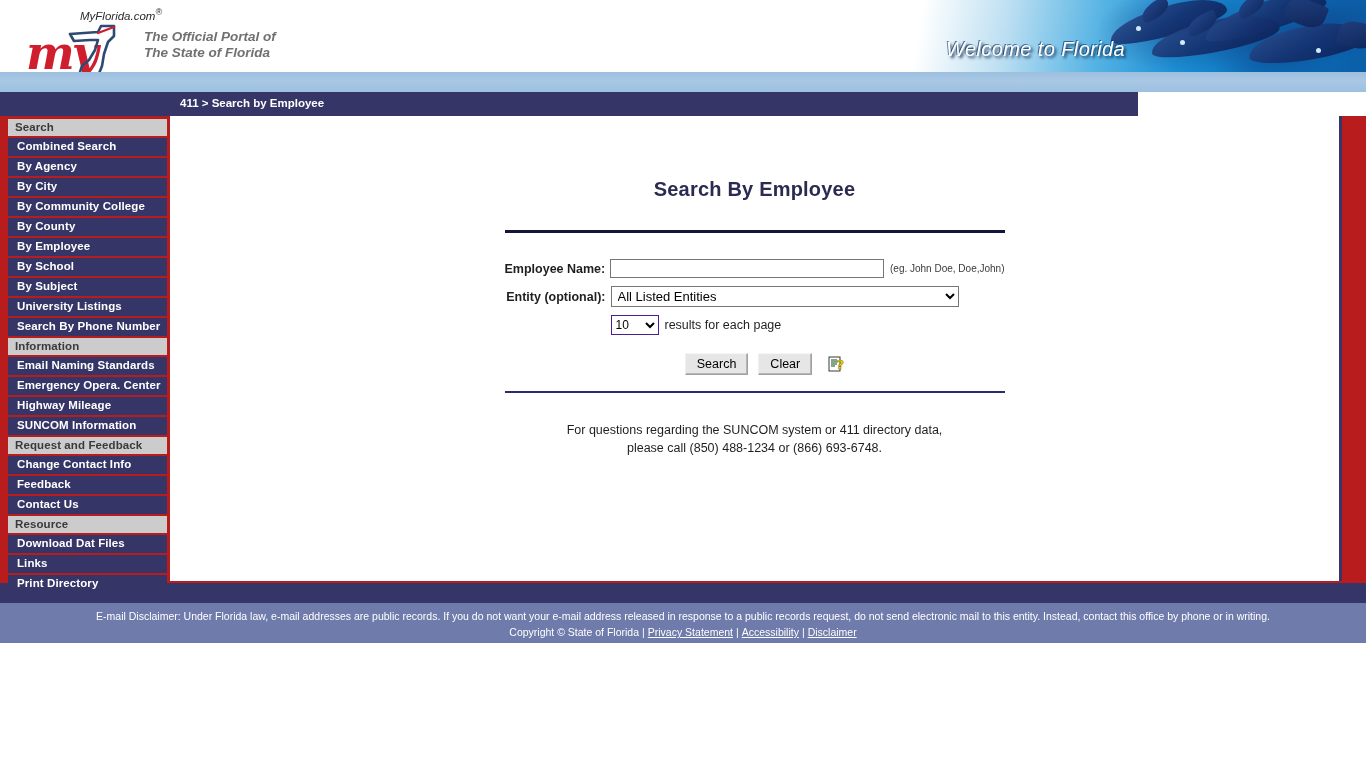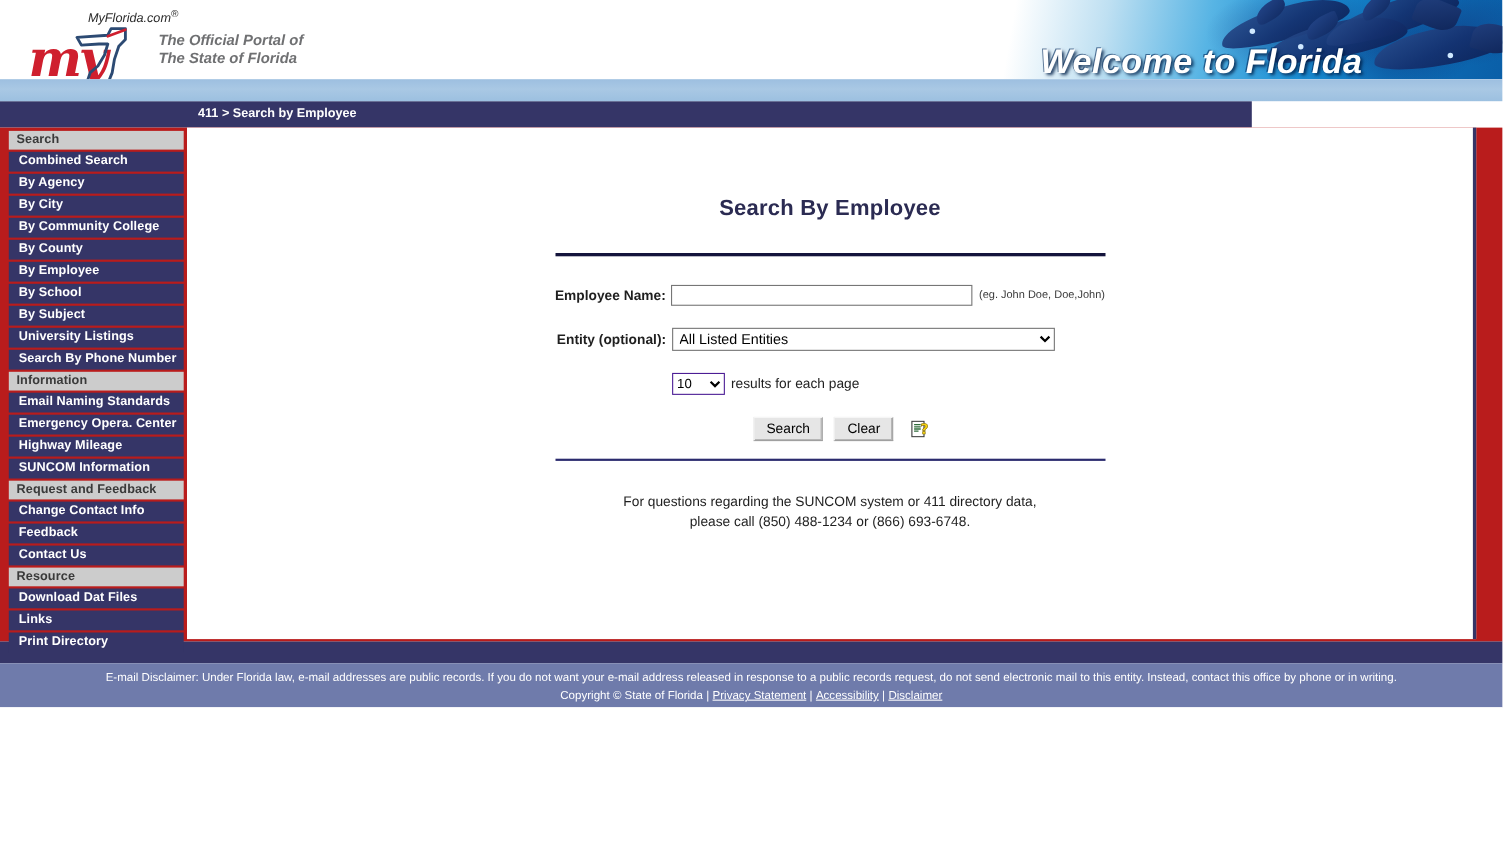--- a/index.html
+++ b/index.html
@@ -59,22 +59,22 @@
     position: absolute; width: 5px; height: 5px;
     background: #cfe9ff; border-radius: 50%;
   }
   #e1 { left: 286px; top: 26px; }
   #e2 { left: 330px; top: 40px; }
   #e3 { left: 466px; top: 48px; }
 
   #welcome-text {
     position: absolute;
     left: 96px; top: 38px;
-    font-size: 31px;
-    font-weight: bold;
+    font-size: 20px;
+    font-weight: normal;
     font-style: italic;
     color: #ffffff;
     letter-spacing: .4px;
     text-shadow: 2px 2px 3px rgba(0,30,70,.85), -1px -1px 0 rgba(0,40,90,.6);
     white-space: nowrap;
   }
 
   
   #logo-block {
     position: absolute;
@@ -223,21 +223,21 @@
   
   #form-wrap {
     width: 500px;
     margin: 0 auto;
     padding-top: 26px;
     padding-bottom: 16px;
   }
   .form-row {
     display: flex;
     align-items: center;
-    margin-bottom: 20px;
+    margin-bottom: 8px;
   }
   .form-label {
     width: 106px;
     text-align: right;
     padding-right: 5px;
     font-size: 12.5px;
     font-weight: bold;
     color: #1f1f1f;
     white-space: nowrap;
   }

